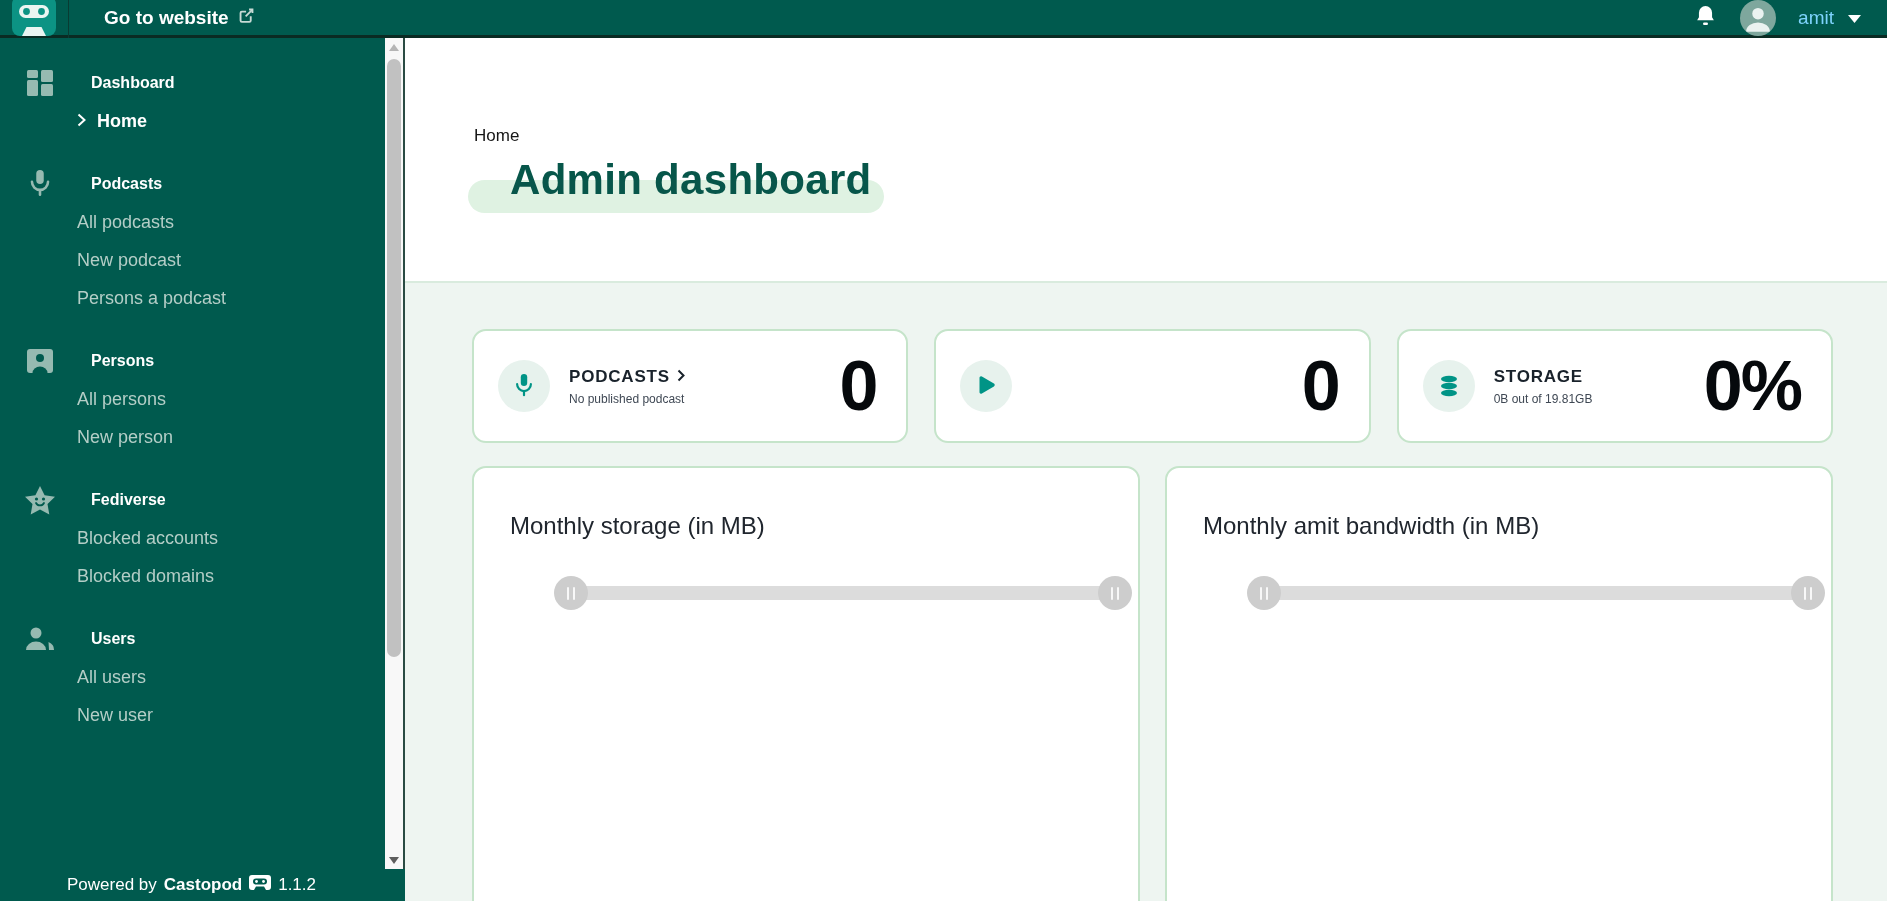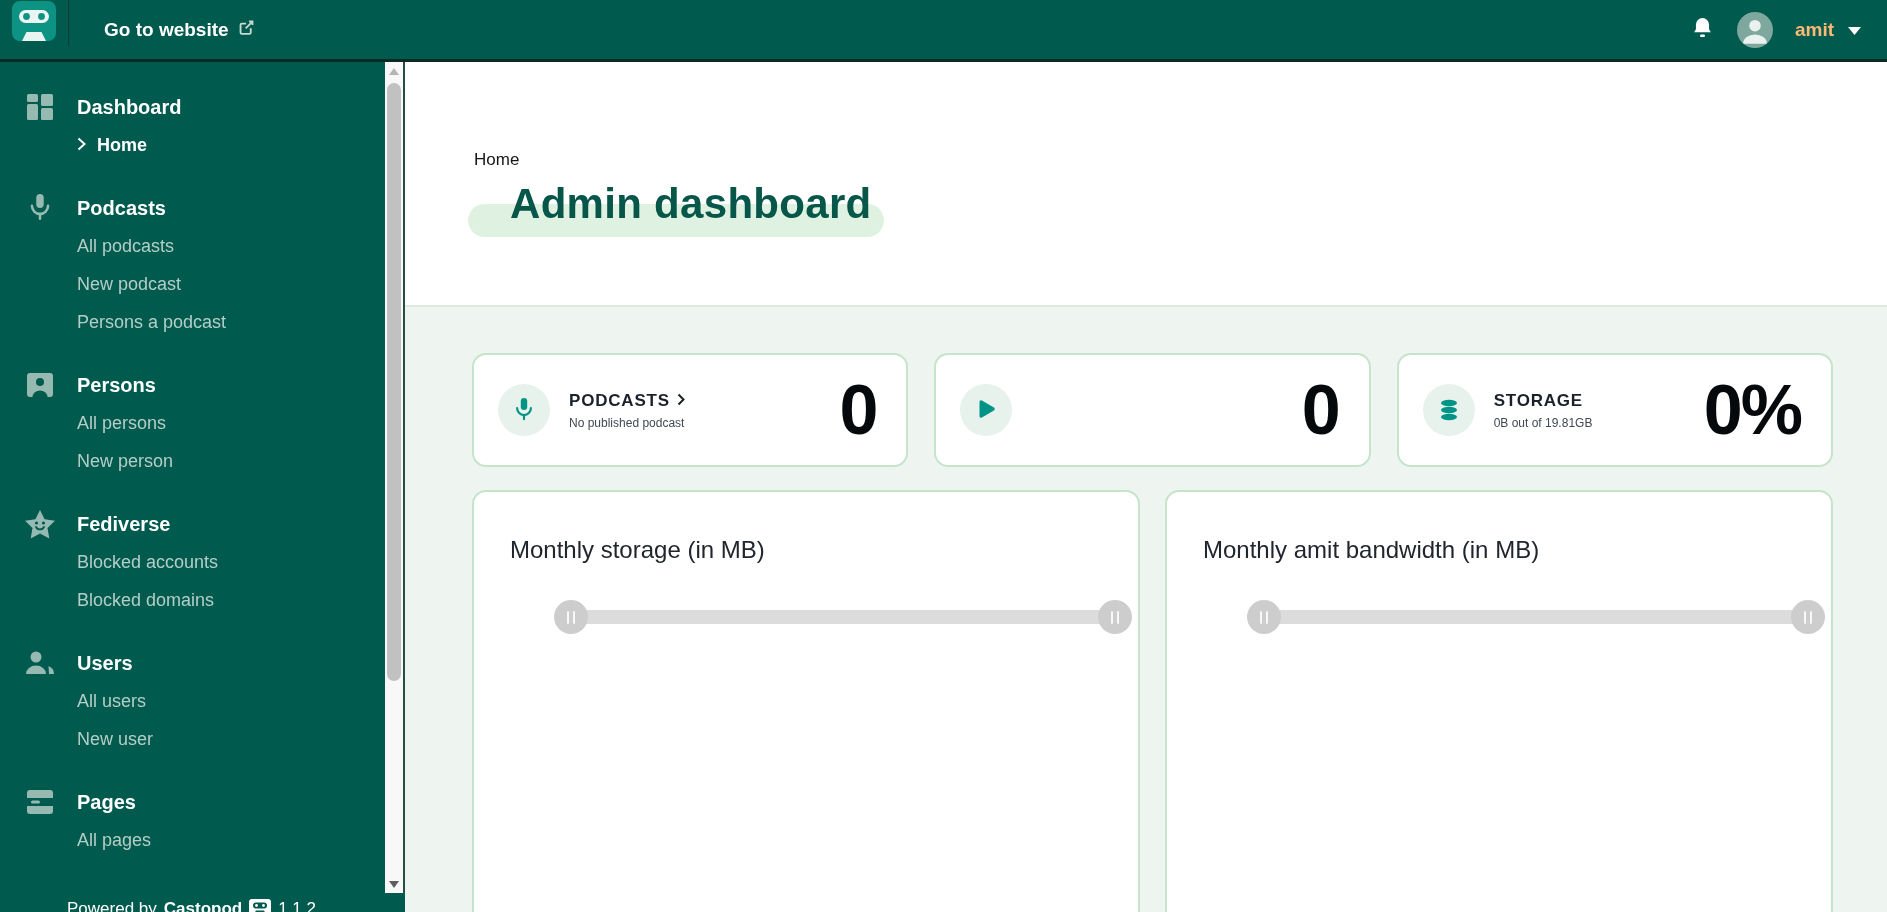--- a/index.html
+++ b/index.html
@@ -1,41 +1,41 @@
 <!DOCTYPE html>
 <html><head>
 <meta charset="utf-8">
 <style>
   * { margin:0; padding:0; box-sizing:border-box; }
   html,body { width:1887px; height:912px; overflow:hidden; background:#fff;
     font-family:"Liberation Sans", sans-serif; }
 
   
-  .topbar { height:62px; background:#005A4E; border-bottom:3px solid #0A2B23;
-    display:flex; }
+  .topbar { height:38px; background:#005A4E; border-bottom:3px solid #0A2B23;
+    display:flex; align-items:center; }
   .logo-box { width:69px; height:46px; display:flex; align-items:center;
     justify-content:center; border-right:1px solid #093B32; }
   .go-link { display:flex; align-items:center; gap:9px; margin-left:35px;
     color:#fff; font-weight:700; font-size:19px; cursor:pointer; text-decoration:none; }
   .topbar-right { margin-left:auto; display:flex; align-items:center; gap:22px;
     padding-right:26px; }
   .avatar { width:36px; height:36px; border-radius:50%; background:#7EA79D;
     display:flex; align-items:flex-end; justify-content:center; overflow:hidden; cursor:pointer; }
   .user-menu { display:flex; align-items:center; gap:14px; cursor:pointer; }
-  .username { color:#fdba74; font-weight:700; font-size:19px; }
+  .username { color:#7dd3fc; font-weight:400; font-size:19px; }
 
   
   .layout { display:flex; height:863px; }
 
   
   .sidebar { width:405px; background:#005A4E; position:relative; flex-shrink:0; }
   .sidebar-nav { padding:26px 0 0 25px; }
   .nav-section { margin-bottom:25px; }
-  .nav-heading { display:flex; align-items:center; gap:22px; height:38px;
-    color:#fff; font-weight:700; font-size:20px; cursor:pointer; }
+  .nav-heading { display:flex; align-items:center; gap:36px; height:38px;
+    color:#fff; font-weight:700; font-size:16px; cursor:pointer; }
   .nav-icon { width:30px; display:flex; justify-content:center; flex-shrink:0; }
   .nav-items { padding-left:52px; }
   .nav-item { height:38px; display:flex; align-items:center; color:#B4CEC7;
     font-size:18px; cursor:pointer; }
   .nav-item.active { color:#fff; font-weight:700; gap:11px; }
 
   .sidebar-scrollbar { position:absolute; top:0; right:0; bottom:32px; width:20px;
     background:#F8F8F8; border-right:2px solid #2A4B43; }
   .sb-btn { position:absolute; left:0; width:18px; height:18px; display:flex;
     align-items:center; justify-content:center; cursor:pointer; }
@@ -249,37 +249,20 @@
         <div class="nav-items">
           <div class="nav-item">
               <span>All users</span>
             </div>
           <div class="nav-item">
               <span>New user</span>
             </div>
         </div>
       </div>
 
-      <div class="nav-section">
-        <div class="nav-heading">
-          <span class="nav-icon">
-            <svg width="28" height="26" viewBox="0 0 28 26">
-              <rect x="1" y="1" width="26" height="24" rx="3" fill="#96BAB1"></rect>
-              <rect x="1" y="9" width="26" height="8" fill="#005A4E"></rect>
-              <rect x="5" y="11.5" width="9" height="3" rx="1.5" fill="#96BAB1"></rect>
-            </svg>
-          </span>
-          <span>Pages</span>
-        </div>
-        <div class="nav-items">
-          <div class="nav-item">
-              <span>All pages</span>
-            </div>
-        </div>
-      </div>
     </nav>
 
     <div class="sidebar-scrollbar">
       <span class="sb-btn up">
         <svg width="10" height="7" viewBox="0 0 10 7">
             <polygon points="5,0 10,7 0,7" fill="#B5B5B5"></polygon>
           </svg>
       </span>
       <span class="sb-thumb"></span>
       <span class="sb-btn down">

